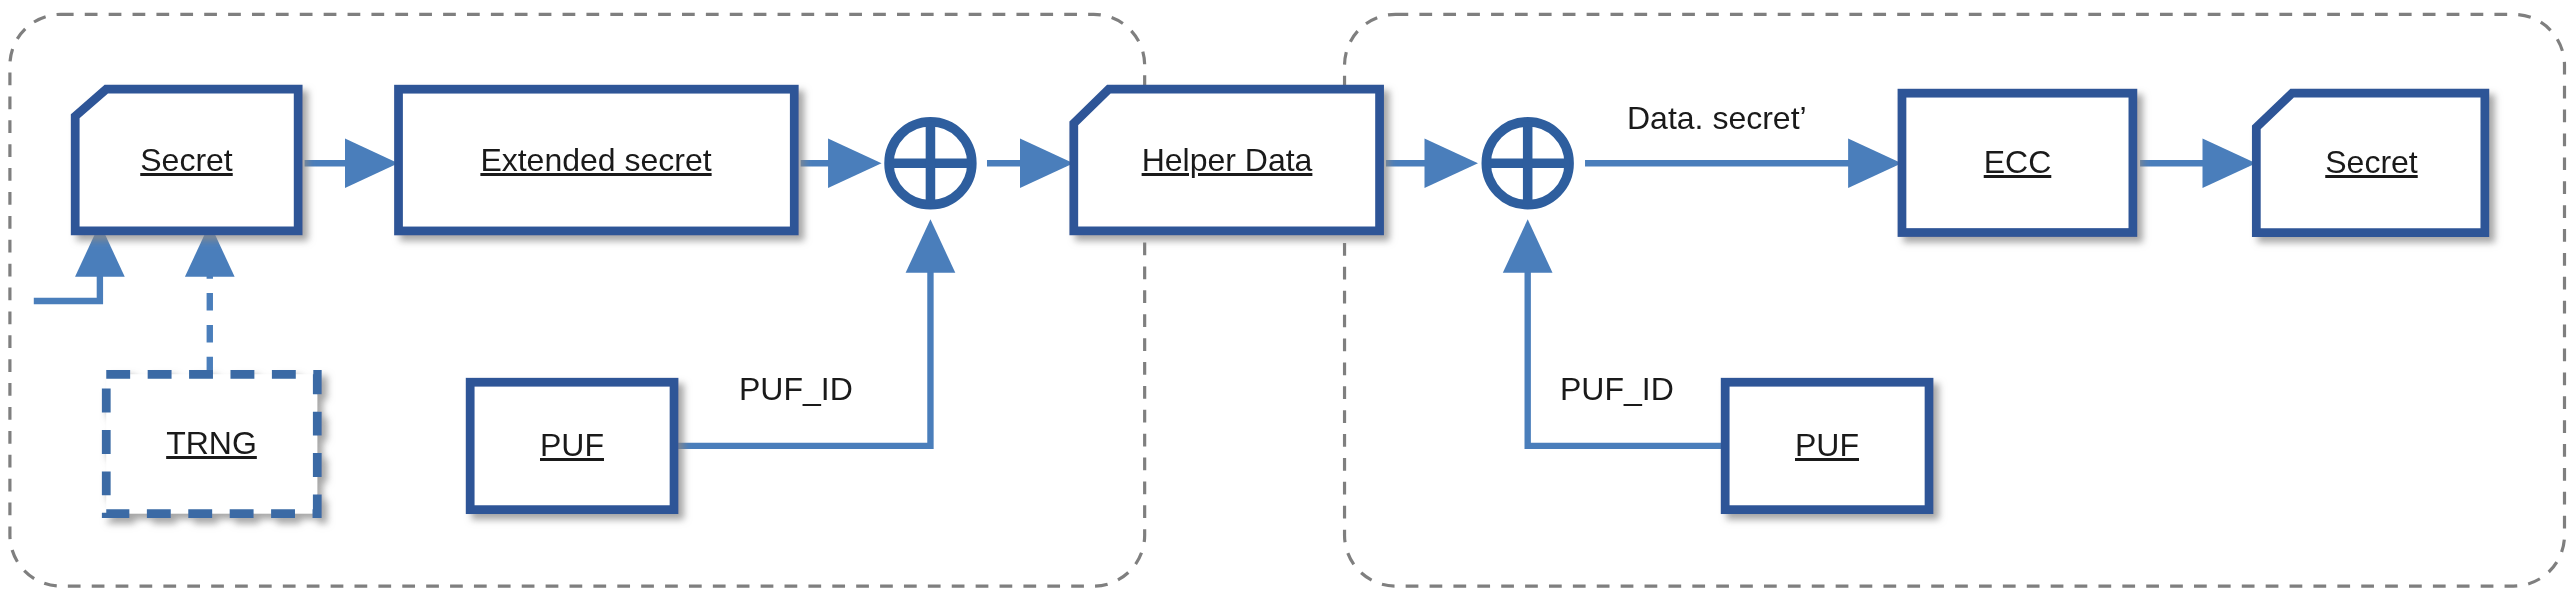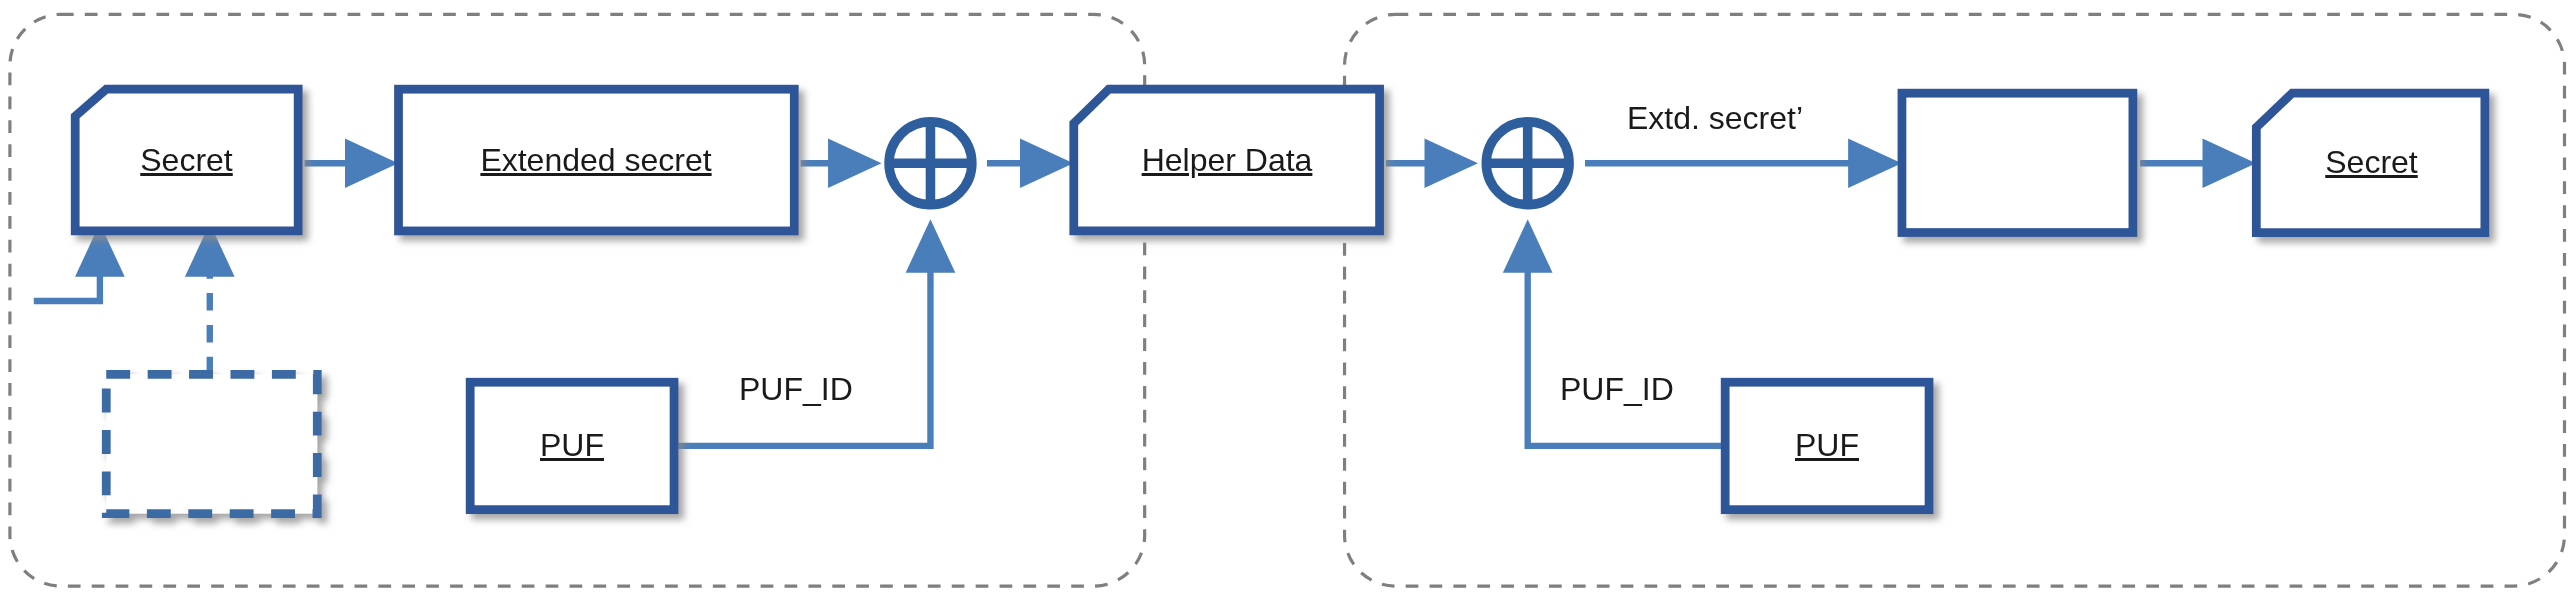--- a/index.html
+++ b/index.html
@@ -134,28 +134,30 @@
       <rect x="2166" y="480" width="256" height="160" fill="#ffffff" stroke="#2f5597" stroke-width="11"></rect>
     </g>
   </svg>
 
   <div class="node-label" style="left:75px;  top:89px; width:223px; height:142px;">Secret</div>
 
   <div class="node-label" style="left:1074px; top:89px; width:306px; height:142px;">Helper Data</div>
 
   <div class="node-label" style="left:398px; top:89px; width:396px; height:142px;">Extended secret</div>
 
+  <div class="node-label" style="left:1902px; top:93px; width:231px; height:139px;">ECC</div>
 
   <div class="node-label" style="left:2257px; top:93px; width:229px; height:139px;">Secret</div>
 
+  <div class="node-label" style="left:106px; top:374px; width:211px; height:139px;">TRNG</div>
 
   <div class="node-label" style="left:470px; top:382px; width:204px; height:127px;">PUF</div>
 
   <div class="node-label" style="left:1725px; top:382px; width:204px; height:127px;">PUF</div>
 
   <div class="edge-label" style="left:739px; top:371px;">PUF_ID</div>
 
   <div class="edge-label" style="left:1560px; top:371px;">PUF_ID</div>
 
-  <div class="edge-label" style="left:1627px; top:100px;">Extd. secret’</div>
+  <div class="edge-label" style="left:1627px; top:100px;">Data. secret’</div>
 
 </div>
 
 
 </body></html>

